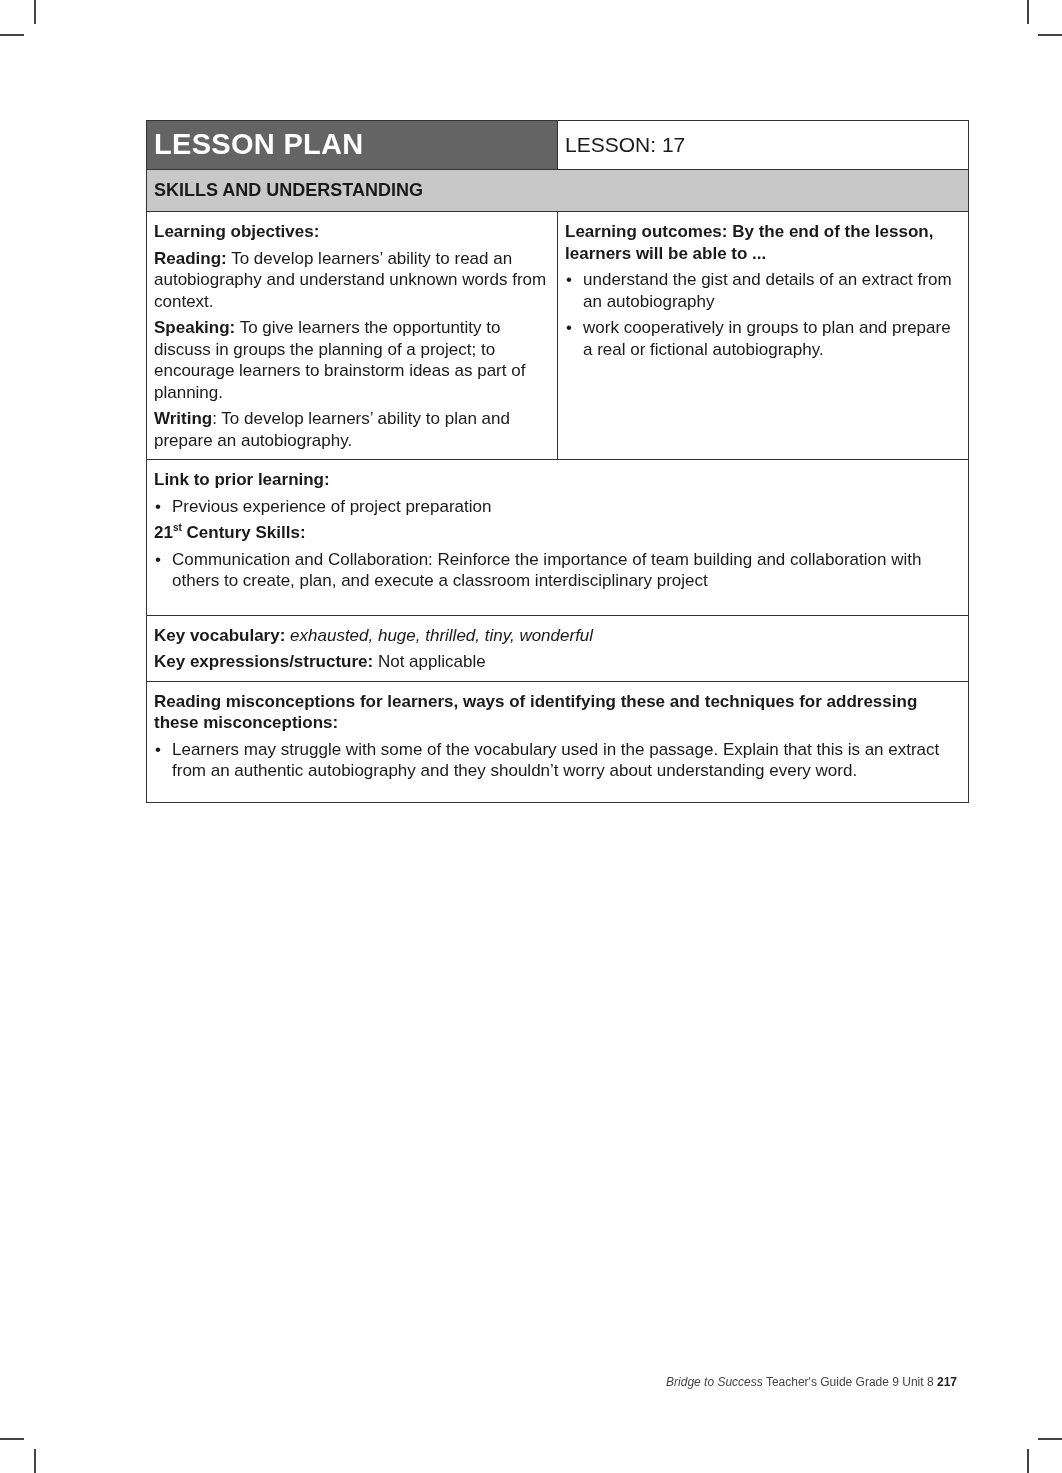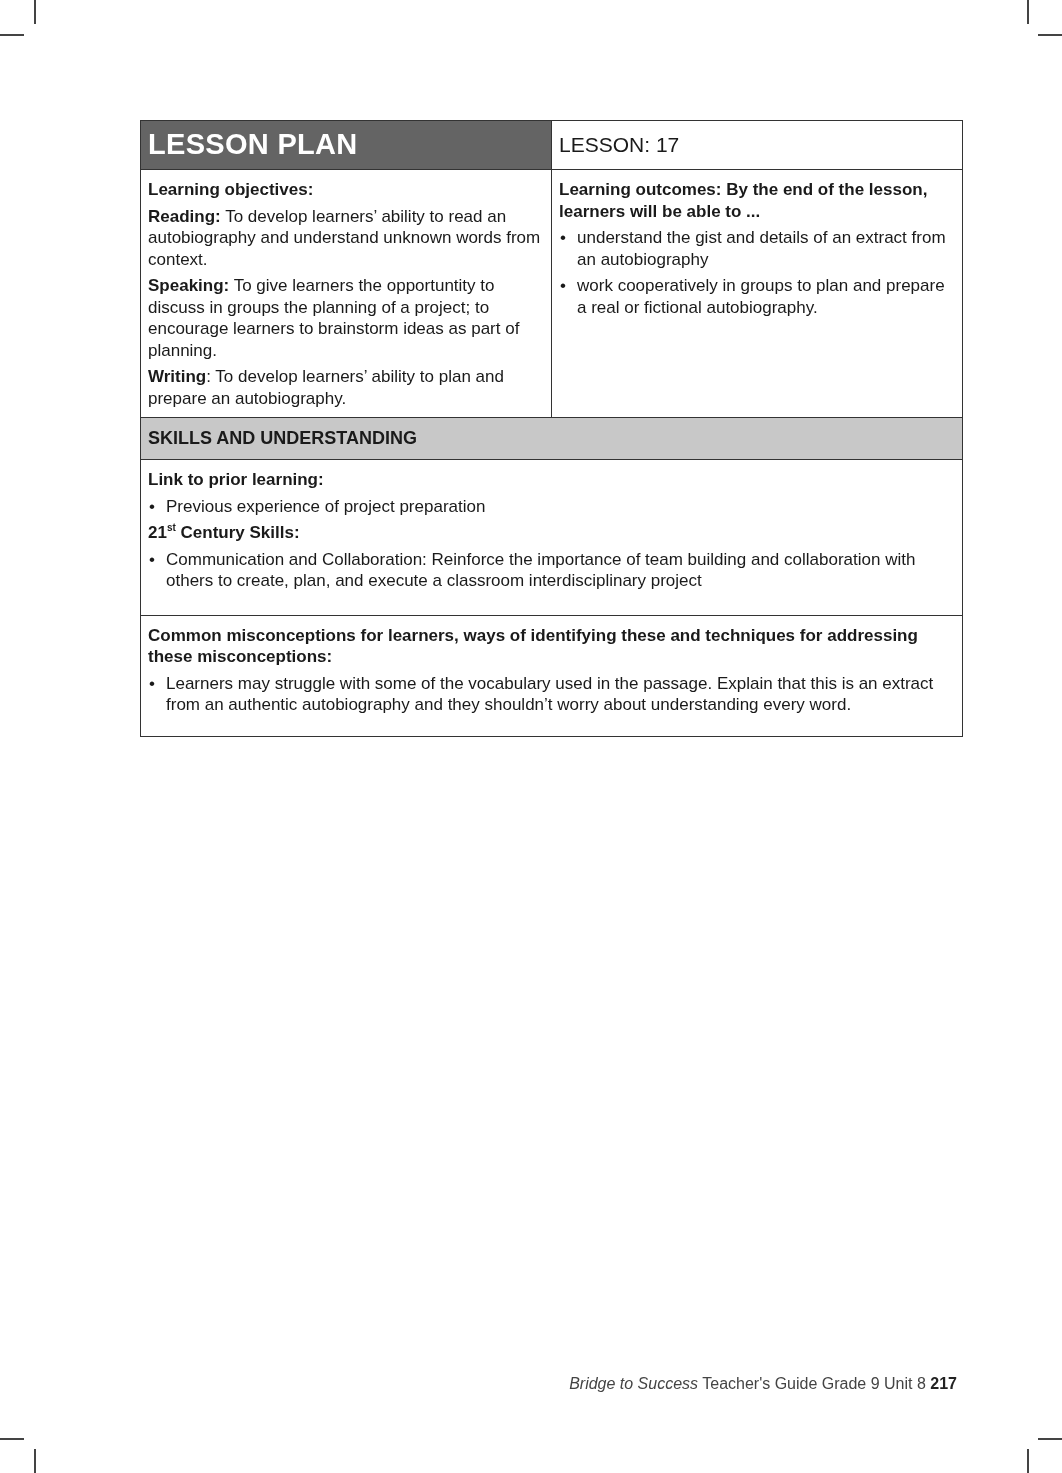--- a/index.html
+++ b/index.html
@@ -2,37 +2,37 @@
 <html><head>
 <meta charset="utf-8">
 <style>
   html, body { margin: 0; padding: 0; background: #ffffff; }
   body { width: 1062px; height: 1473px; position: relative; overflow: hidden;
          font-family: "Liberation Sans", sans-serif; color: #1a1a1a; }
   .crop { position: absolute; background: #444; }
   .crop.v { width: 1.5px; height: 24px; }
   .crop.h { height: 1.5px; width: 24px; }
 
-  table.plan { position: absolute; left: 140px; top: 120px; width: 822px;
+  table.plan { position: absolute; left: 146px; top: 120px; width: 822px;
                border-collapse: collapse; table-layout: fixed; }
   table.plan td { border: 1.5px solid #333; vertical-align: top; padding: 0 7px; font-size: 17px; line-height: 21.5px; }
   .h-title { background: #646464; color: #fff; font-weight: bold; font-size: 29px !important;
              height: 48px; vertical-align: middle !important; letter-spacing: 0.3px; }
   .h-lesson { font-weight: normal; font-size: 21px !important; vertical-align: middle !important; }
   .row-info td { height: 40px; vertical-align: middle !important; font-weight: bold; font-size: 18px !important; }
   .section-head { background: #c8c8c8; font-weight: bold; font-size: 18px !important; height: 41px; vertical-align: middle !important; }
   .cell-pad { padding-top: 9px !important; padding-bottom: 8px !important; }
   .b { font-weight: bold; }
   .i { font-style: italic; }
   p { margin: 0 0 5px 0; }
   ul { list-style: none; margin: 0 0 5px 0; padding: 0; }
   ul li { position: relative; padding-left: 18px; margin-bottom: 5px; }
   ul li::before { content: "\2022"; position: absolute; left: 1px; top: 0; }
   sup { font-size: 10px; line-height: 0; }
-  .footer { position: absolute; right: 105px; top: 1375px; font-size: 16px; color: #444; }
+  .footer { position: absolute; right: 105px; top: 1375px; font-size: 12px; color: #444; }
   .footer .pg { font-weight: bold; color: #222; }
 </style>
 </head>
 <body>
 
 <div class="crop v" style="left:34px;top:0;"></div>
 <div class="crop h" style="left:0;top:34px;"></div>
 <div class="crop v" style="left:1027px;top:0;"></div>
 <div class="crop h" style="left:1038px;top:34px;"></div>
 <div class="crop v" style="left:34px;top:1449px;"></div>
@@ -45,52 +45,58 @@
       <col style="width:205px">
       <col style="width:206px">
       <col style="width:411px">
     </colgroup>
   <tbody>
       <tr>
     <td colspan="2" class="h-title">LESSON PLAN</td>
     <td class="h-lesson">LESSON: 17</td>
   </tr>
   <tr>
+    <td colspan="3" class="section-head">SKILLS AND UNDERSTANDING</td>
+  </tr>
+  <tr>
     <td colspan="2" class="cell-pad">
       <p class="b">Learning objectives:</p>
       <p><span class="b">Reading:</span><span> To develop learners’ ability to read an autobiography and understand unknown words from context.</span></p>
       <p><span class="b">Speaking:</span><span> To give learners the opportuntity to discuss in groups the planning of a project; to encourage learners to brainstorm ideas as part of planning.</span></p>
       <p style="margin-bottom:0"><span class="b">Writing</span><span>: To develop learners’ ability to plan and prepare an autobiography.</span></p>
     </td>
     <td class="cell-pad">
       <p class="b">Learning outcomes: By the end of the lesson, learners will be able to ...</p>
       <ul>
         <li>understand the gist and details of an extract from an autobiography</li>
         <li>work cooperatively in groups to plan and prepare a real or fictional autobiography.</li>
       </ul>
     </td>
   </tr>
   <tr>
-    <td colspan="3" class="section-head">SKILLS AND UNDERSTANDING</td>
-  </tr>
-  <tr>
     <td colspan="3" class="cell-pad">
       <p class="b">Link to prior learning:</p>
       <ul>
         <li>Previous experience of project preparation</li>
       </ul>
       <p class="b"><span>21</span><sup>st</sup><span> Century Skills:</span></p>
       <ul style="margin-bottom:15px">
         <li>Communication and Collaboration: Reinforce the importance of team building and collaboration with others to create, plan, and execute a classroom interdisciplinary project</li>
       </ul>
     </td>
   </tr>
   <tr>
     <td colspan="3" class="cell-pad">
-      <p class="b">Common misconceptions for learners, ways of identifying these and techniques for addressing these misconceptions:</p>
+      <p><span class="b">Key vocabulary:</span><span class="i"> exhausted, huge, thrilled, tiny, wonderful</span></p>
+      <p style="margin-bottom:0"><span class="b">Key expressions/structure:</span><span> Not applicable</span></p>
+    </td>
+  </tr>
+  <tr>
+    <td colspan="3" class="cell-pad">
+      <p class="b">Reading misconceptions for learners, ways of identifying these and techniques for addressing these misconceptions:</p>
       <ul style="margin-bottom:12px">
         <li>Learners may struggle with some of the vocabulary used in the passage. Explain that this is an extract from an authentic autobiography and they shouldn’t worry about understanding every word.</li>
       </ul>
     </td>
   </tr>
 </tbody>
   </table>
 
 <div class="footer">
   <span class="i">Bridge to Success</span><span> Teacher's Guide Grade 9 Unit 8 </span><span class="pg">217</span>

